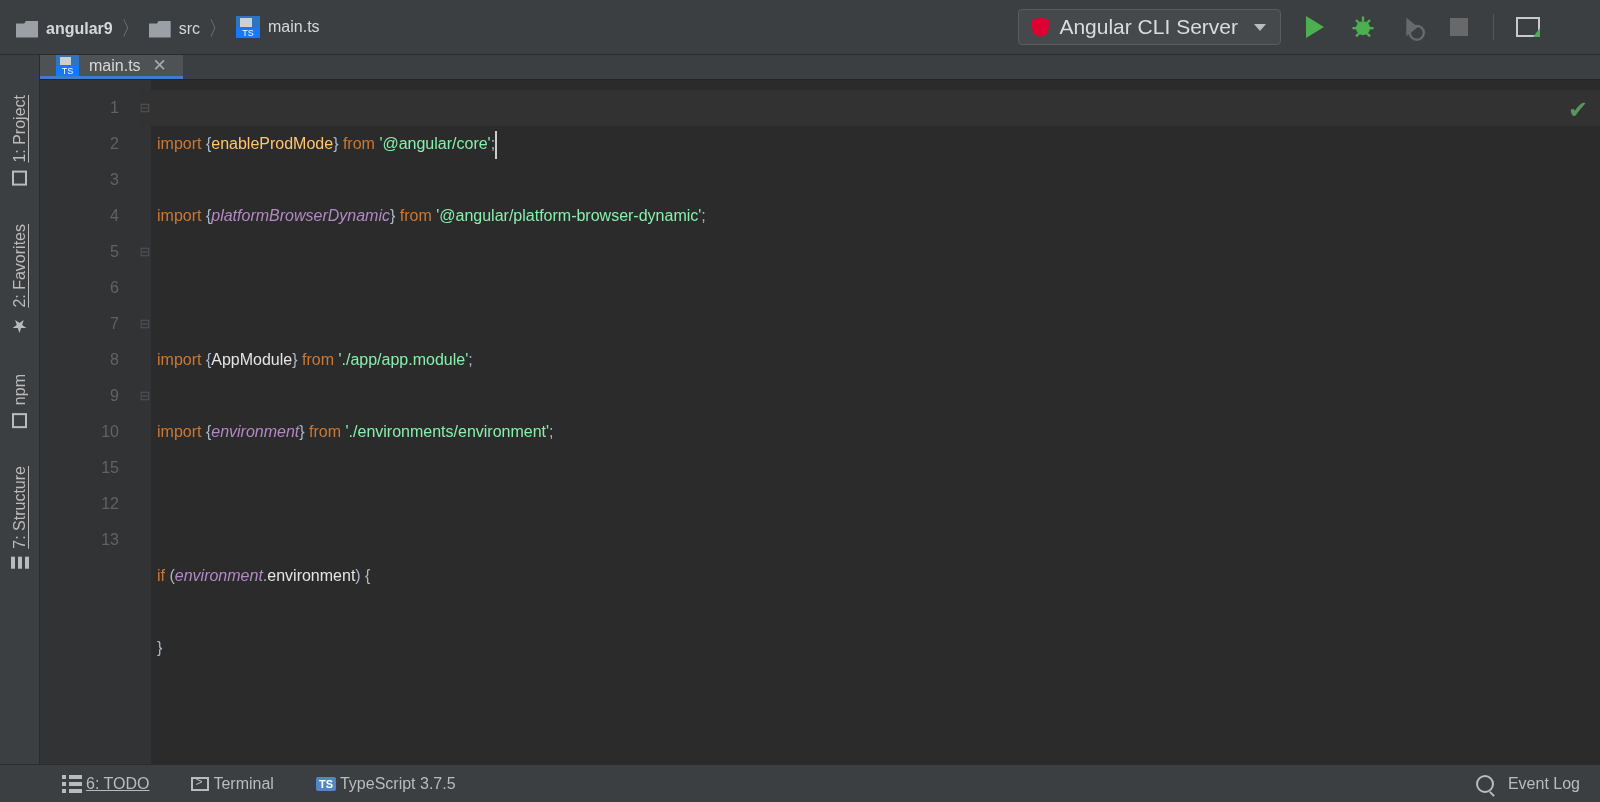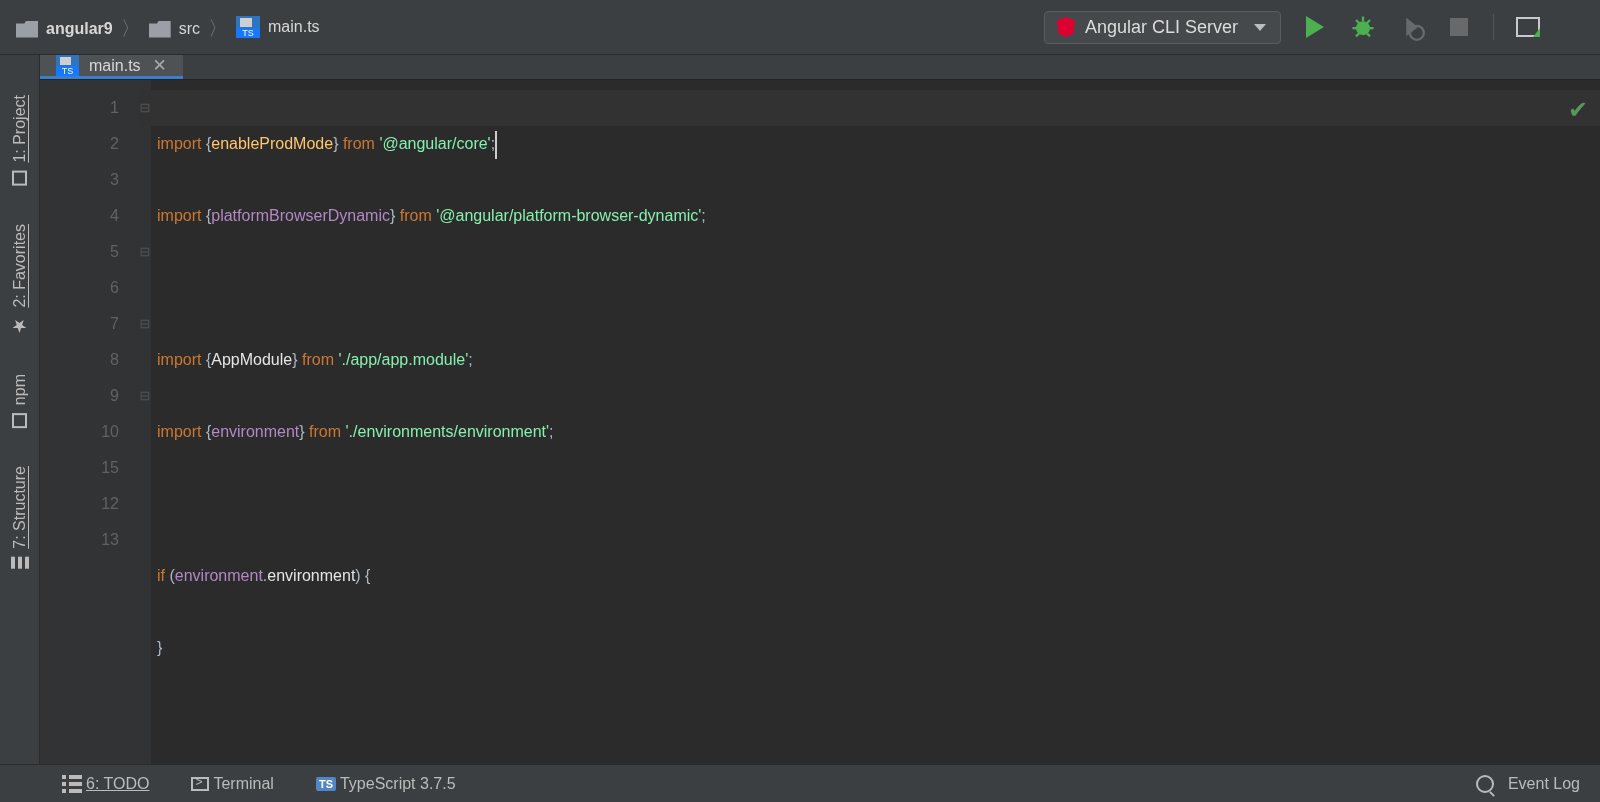--- a/index.html
+++ b/index.html
@@ -18,21 +18,21 @@
        font-size:9px;background:#1677ff;color:#fff;text-align:center;line-height:10px}
   .crumb .ts-ico::after{content:"";position:absolute;top:2px;left:4px;width:12px;height:9px;
        background:#cfcfcf}
   .chev{color:#767676;font-size:20px;margin:0 6px}
 
   .navR{margin-left:auto;display:flex;align-items:center;gap:20px}
   .run-config{display:flex;align-items:center;border:1px solid #5a5d5f;background:#45494b;
        border-radius:4px;padding:5px 14px 5px 12px;gap:10px}
   .run-config .ang{width:18px;height:20px;background:#dd0031;
        clip-path:polygon(50% 0,100% 18%,92% 82%,50% 100%,8% 82%,0 18%);position:relative}
-  .run-config .txt{color:#dcdcdc;font-size:18px}
+  .run-config .txt{color:#dcdcdc;font-size:21px}
   .run-config .dd{width:0;height:0;border-left:6px solid transparent;border-right:6px solid transparent;
        border-top:7px solid #bcbcbc;margin-left:6px}
   .ico-btn{width:28px;height:28px;display:flex;align-items:center;justify-content:center;cursor:pointer}
   .play{width:0;height:0;border-top:11px solid transparent;border-bottom:11px solid transparent;
        border-left:18px solid #4caf50}
   .grey svg,.grey div{opacity:.55}
   .monitor{width:24px;height:20px;border:2px solid #c9c9c9;position:relative}
   .monitor::after{content:"";position:absolute;right:-2px;bottom:-2px;width:0;height:0;
        border-left:7px solid transparent;border-bottom:9px solid #4caf50}
 
@@ -70,21 +70,21 @@
   .code .row{height:36px;display:block}
   .hl{position:absolute;left:99px;right:0;top:10px;height:36px;background:#323232;pointer-events:none}
   .caret{position:absolute;top:10px;height:36px;width:2px;background:#cccccc}
   .ok-mark{position:absolute;right:12px;top:12px;color:#57965c;font-size:24px}
 
   
   .kw{color:#cc7832}         
   .br{color:#a9b7c6}         
   .id{color:#e5e5e5}         
   .gold{color:#ffc66d}       
-  .purple{color:#b389c5;} 
+  .purple{color:#b389c5;font-style:italic} 
   .str{color:#86efac}        
   .dot{color:#a9b7c6}
 
   
   .status{position:absolute;left:0;right:0;bottom:0;height:38px;background:#3c3f41;
        border-top:1px solid #2b2b2b;display:flex;align-items:center;padding:0 20px 0 62px;
        color:#bbb;font-size:17px;gap:42px}
   .status .tool{display:flex;align-items:center;gap:4px;cursor:pointer}
   .status .right{margin-left:auto;display:flex;align-items:center;gap:14px}
   .ring{width:18px;height:18px;border:2px solid #bbb;border-radius:50%;position:relative}

